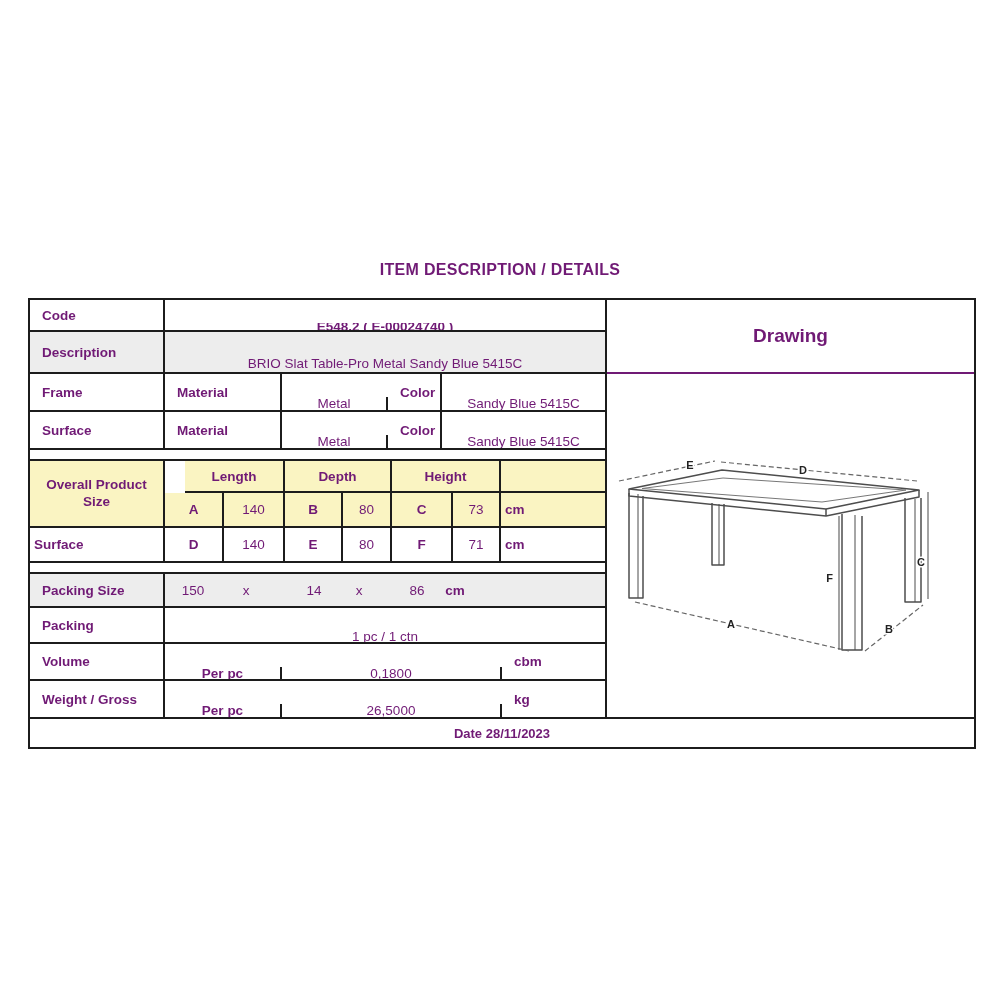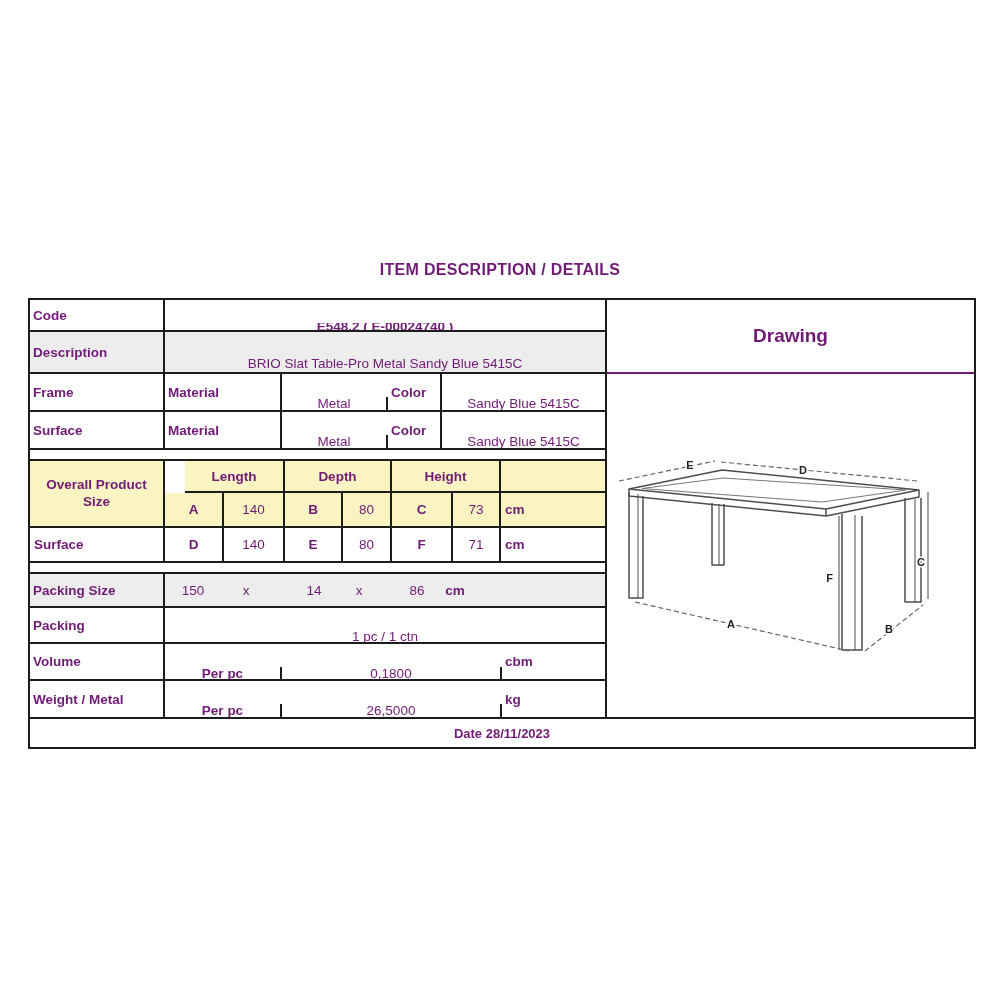--- a/index.html
+++ b/index.html
@@ -9,21 +9,21 @@
              font-size:16px;font-weight:bold;letter-spacing:.3px;}
   .main-table{position:absolute;left:28px;top:298px;width:944px;
               border:2px solid #1c1c1c;background:#fff;}
   .upper{display:flex;}
   .data-col{width:577px;border-right:2px solid #1c1c1c;display:flex;
             flex-direction:column;box-sizing:border-box;flex:none;}
   .drawing-col{flex:1;display:flex;flex-direction:column;min-width:0;}
   .row{display:flex;border-bottom:2px solid #1c1c1c;box-sizing:border-box;align-items:stretch;}
   .row.no-bb{border-bottom:none;}
   .cell{display:flex;align-items:center;box-sizing:border-box;
-        border-right:2px solid #1c1c1c;padding:0 3px;font-size:13.5px;
+        border-right:2px solid #1c1c1c;padding:0 12px;font-size:13.5px;
         overflow:hidden;white-space:nowrap;}
   .cell:last-child{border-right:none;}
   .b{font-weight:bold;}
   .ctr{justify-content:center;text-align:center;padding:0;margin-top:23px;}
   .gray{background:#EDEDED;}
   .yl{background:#FAF4C2;}
   .w-label{width:135px;flex:none;}
   .w-mat{width:117px;flex:none;}
   .w-metal{width:106px;flex:none;}
   .w-color{width:54px;flex:none;}
@@ -149,21 +149,21 @@
         </div>
 
         <div class="row h-vol">
           <div class="cell b w-label">Volume</div>
           <div class="cell b ctr w-mat">Per pc</div>
           <div class="cell ctr w-val">0,1800</div>
           <div class="cell b fx">cbm</div>
         </div>
 
         <div class="row h-wt no-bb">
-          <div class="cell b w-label">Weight / Metal</div>
+          <div class="cell b w-label">Weight / Gross</div>
           <div class="cell b ctr w-mat">Per pc</div>
           <div class="cell ctr w-val">26,5000</div>
           <div class="cell b fx">kg</div>
         </div>
 
       </div>
 
       <div class="drawing-col">
         <div class="drawing-header">Drawing</div>
         <div class="drawing-canvas">

